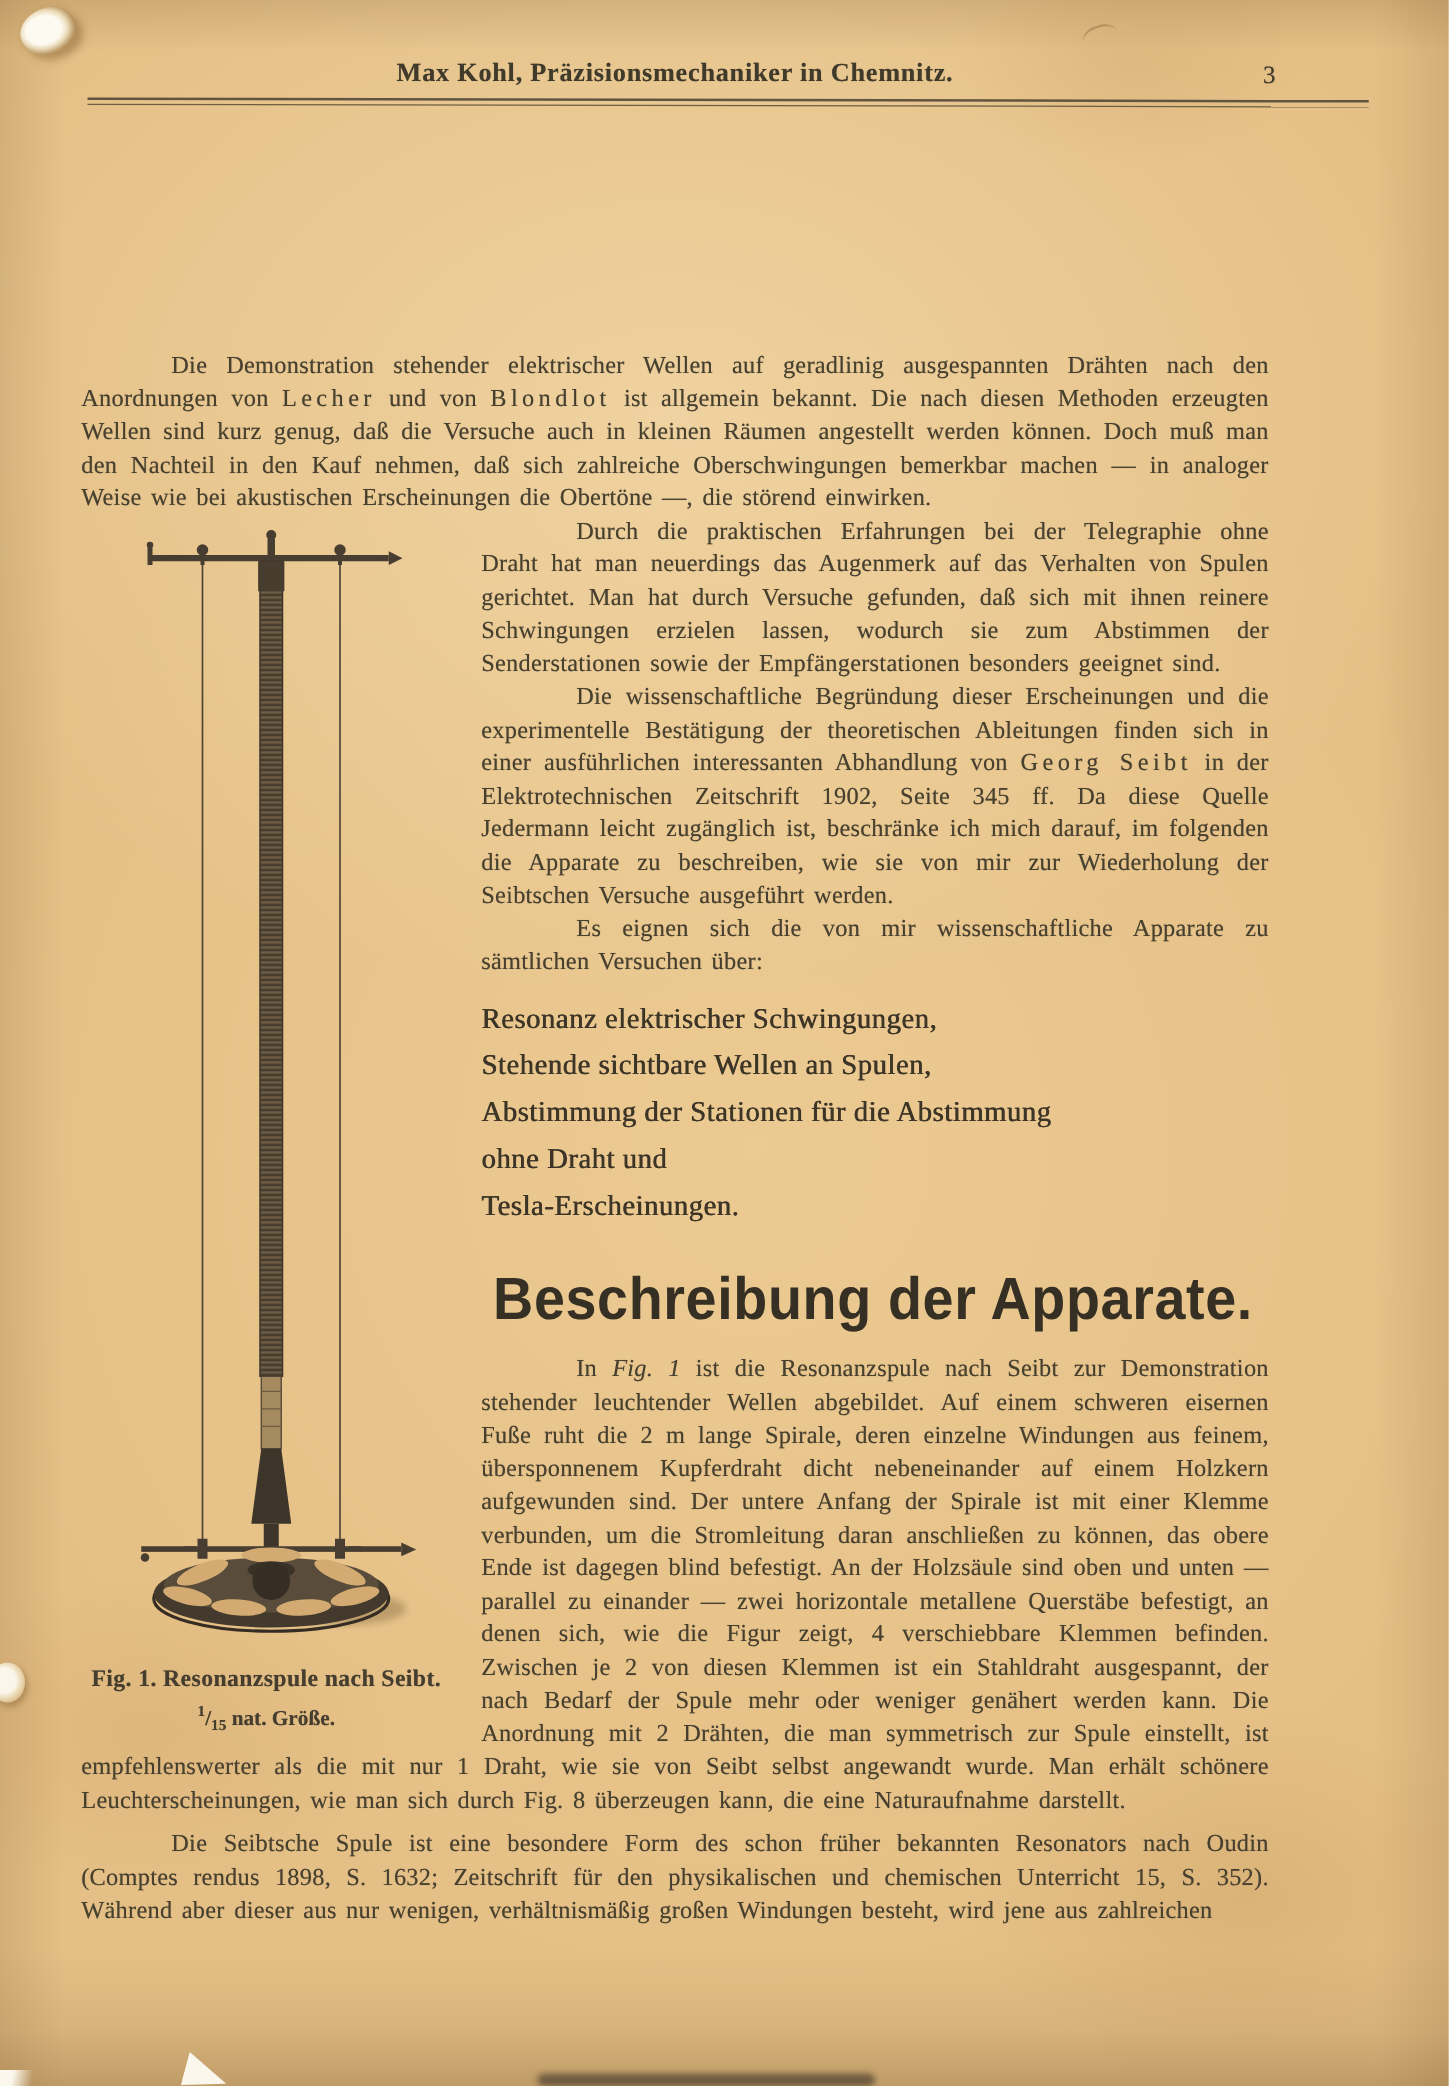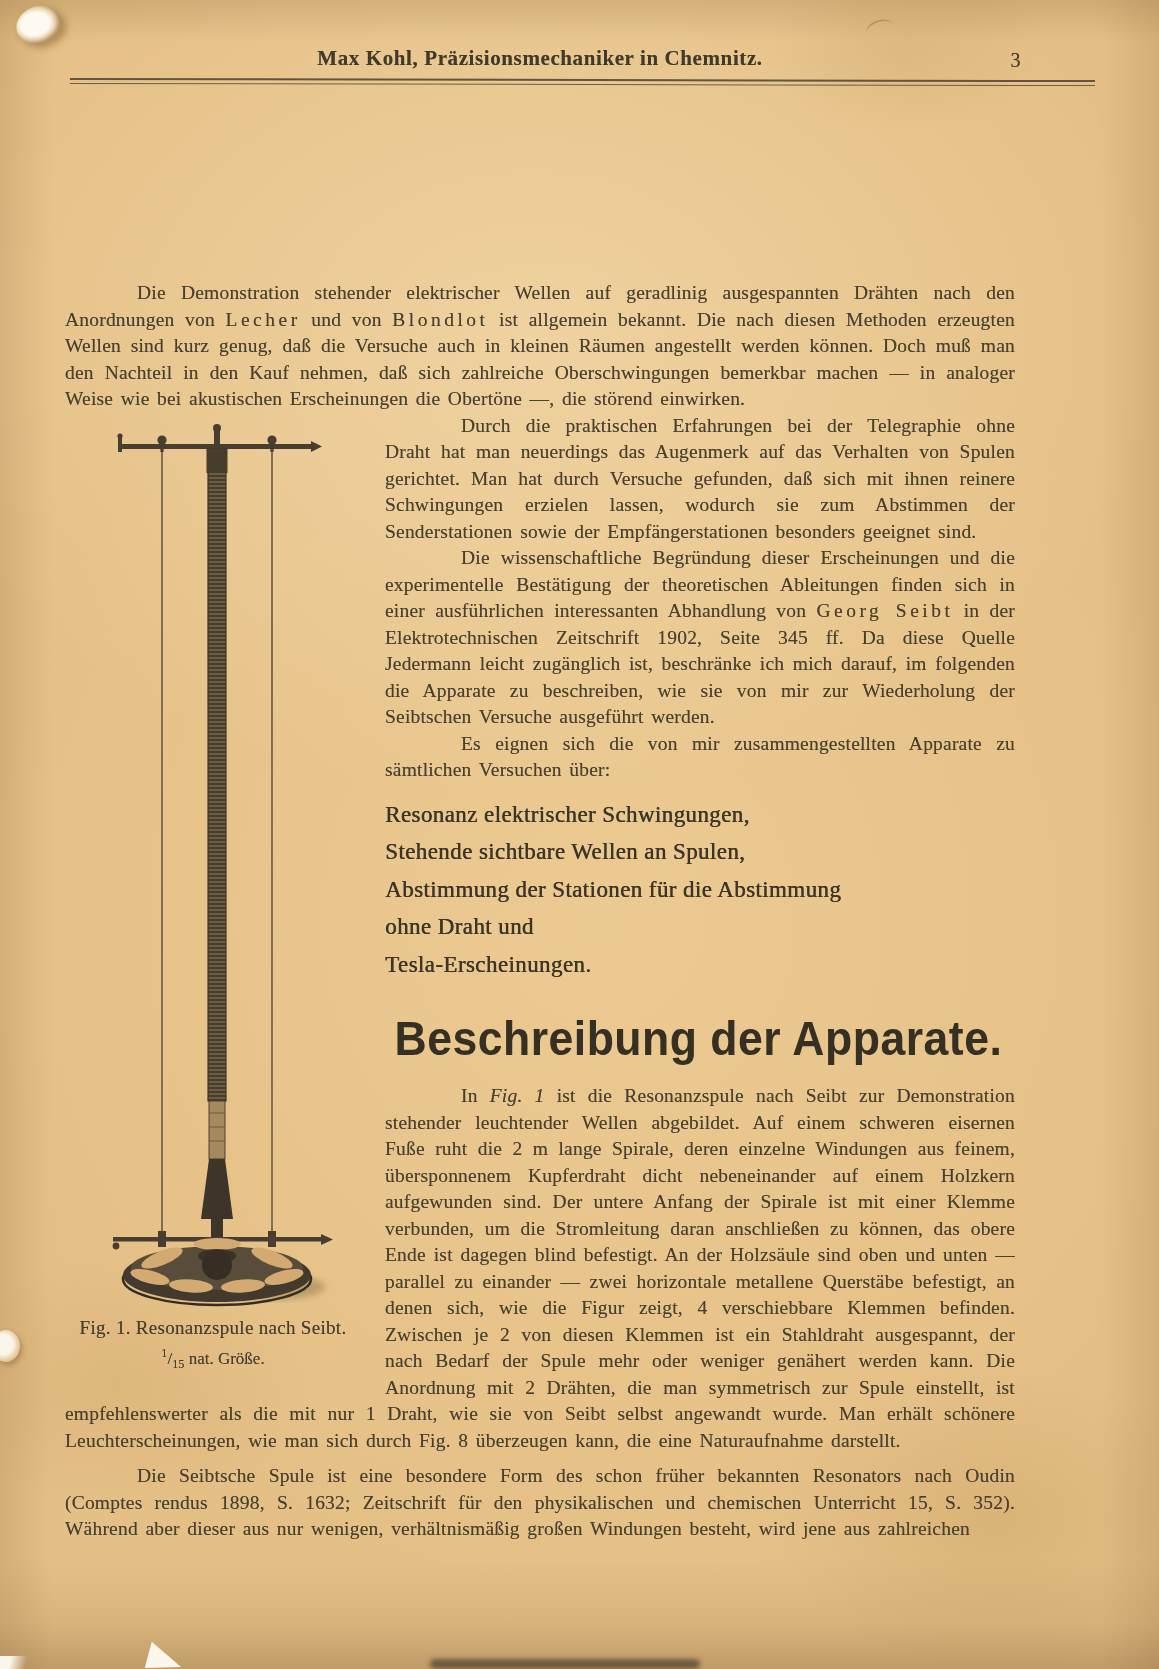--- a/index.html
+++ b/index.html
@@ -37,21 +37,21 @@
   .p{font-size:19.5px;line-height:26.5px;text-align:justify;word-spacing:2.5px;letter-spacing:0.2px;hyphens:auto;}
   .intro{margin-top:195px;text-indent:72px;}
   .rp{text-indent:76px;}
   .sp{letter-spacing:3.5px;}
   .i{font-style:italic;}
   .b{font-weight:normal;}
 
   
   .figwrap{float:left;width:320px;height:975px;}
   .figwrap svg{display:block;margin-left:18px;}
-  .caption{width:300px;margin-left:-2px;margin-top:6px;text-align:center;color:#453d2e;}
+  .caption{width:300px;margin-left:-2px;margin-top:22px;text-align:center;color:#453d2e;font-weight:bold;}
   .cap1{font-size:19px;letter-spacing:0.3px;}
   .cap2{font-size:17px;margin-top:7px;}
   .cap2 sup{font-size:0.72em;}
   .cap2 sub{font-size:0.72em;}
 
   
   .list{padding-left:80px;margin:12px 0 10px 0;
         font-size:23px;line-height:37.5px;letter-spacing:0.4px;color:#3d3527;
         text-shadow:0.5px 0 0 currentColor;}
   .list .indent{padding-left:42px;}
@@ -171,21 +171,21 @@
       <div class="caption ink">
         <div class="cap1">Fig. 1.  Resonanzspule nach Seibt.</div>
         <div class="cap2"><sup>1</sup><span>/</span><sub>15</sub> <span>nat. Größe.</span></div>
       </div>
     </div>
 
     <p class="p rp ink">Durch die praktischen Erfahrungen bei der Telegraphie ohne Draht hat man neuerdings das Augenmerk auf das Verhalten von Spulen gerichtet. Man hat durch Versuche gefunden, daß sich mit ihnen reinere Schwingungen erzielen lassen, wodurch sie zum Abstimmen der Senderstationen sowie der Empfängerstationen besonders geeignet sind.</p>
 
     <p class="p rp ink"><span>Die wissenschaftliche Begründung dieser Erscheinungen und die experimentelle Bestätigung der theoretischen Ableitungen finden sich in einer ausführlichen interessanten Abhandlung von </span><span class="sp">Georg Seibt</span><span> in der Elektrotechnischen Zeitschrift 1902, Seite 345 ff. Da diese Quelle Jedermann leicht zugänglich ist, beschränke ich mich darauf, im folgenden die Apparate zu beschreiben, wie sie von mir zur Wiederholung der Seibtschen Versuche ausgeführt werden.</span></p>
 
-    <p class="p rp ink">Es eignen sich die von mir zusammengestellten Apparate zu sämtlichen Versuchen über:</p>
+    <p class="p rp ink">Es eignen sich die von mir wissenschaftliche Apparate zu sämtlichen Versuchen über:</p>
 
     <div class="list ink">
       <div>Resonanz elektrischer Schwingungen,</div>
       <div>Stehende sichtbare Wellen an Spulen,</div>
       <div>Abstimmung der Stationen für die Abstimmung</div>
       <div class="indent">ohne Draht und</div>
       <div>Tesla-Erscheinungen.</div>
     </div>
 
     <h1 class="heading">Beschreibung der Apparate.</h1>

